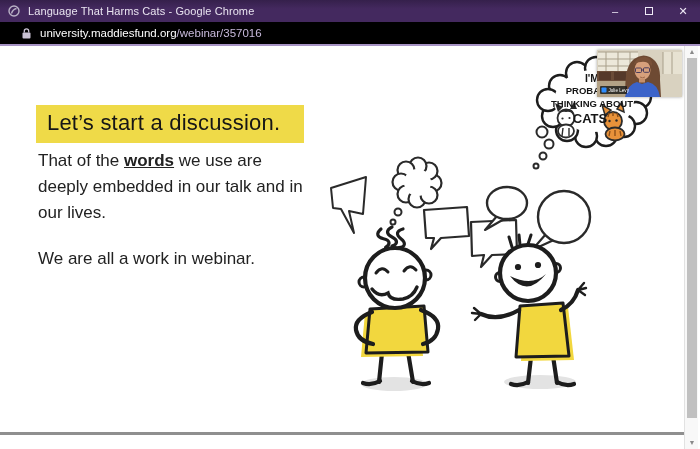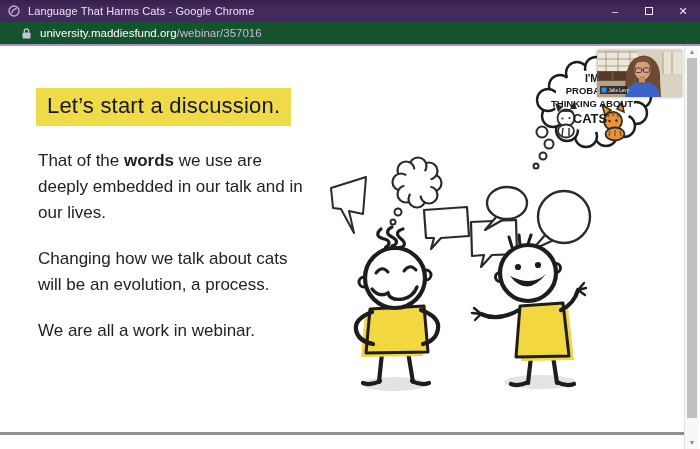--- a/index.html
+++ b/index.html
@@ -15,40 +15,40 @@
   .favicon { width:12px; height:12px; margin-left:8px; flex:0 0 auto; }
   .tb-title { font-size:11px; margin-left:8px; flex:1 1 auto; white-space:nowrap; overflow:hidden; letter-spacing:.1px; }
   .tb-controls { display:flex; height:22px; flex:0 0 auto; }
   .tb-btn { width:34px; height:22px; display:flex; align-items:center; justify-content:center;
             color:#efeaf6; font-size:11px; cursor:default; }
   .tb-btn .sq { width:8px; height:8px; border:1px solid #efeaf6; display:block; }
 
   
   .urlbar {
     position:absolute; left:0; top:22px; width:700px; height:24px;
-    background:#14532d; border-bottom:2px solid #a793c4;
+    background:#000000; border-bottom:2px solid #a793c4;
     display:flex; align-items:center;
   }
   .lock { margin-left:22px; flex:0 0 auto; }
   .url { margin-left:9px; font-size:11.5px; color:#ffffff; white-space:nowrap; }
   .url .path { color:#c7b9da; }
 
   
   .content { position:absolute; left:0; top:46px; width:700px; height:404px; background:#ffffff; }
 
   .slide-title {
-    position:absolute; left:36px; top:42px;
+    position:absolute; left:36px; top:59px;
     background:#efda48; color:#161616;
     font-size:22px; font-weight:500; letter-spacing:.2px;
-    padding:5px 11px 7px 11px; white-space:nowrap;
+    padding:5px 24px 7px 11px; white-space:nowrap;
   }
 
   .slide-text { position:absolute; left:38px; top:102px; color:#222; font-size:17px; line-height:26px; }
   .slide-text p { margin-bottom:20px; }
-  .slide-text b { font-weight:bold; }
+  .slide-text b { font-weight:bold;text-decoration:underline; }
 
   .illustration { position:absolute; left:0; top:0; width:700px; height:403px; }
 
   
   .webcam { position:absolute; left:597px; top:4px; width:85px; height:47px;
             box-shadow:0 0 3px rgba(0,0,0,.35); }
   .webcam svg { display:block; }
 
   
   .scrollbar { position:absolute; right:2px; top:0; width:14px; height:403px;
@@ -230,24 +230,20 @@
 
     <div class="slide-title">Let’s start a discussion.</div>
 
     <div class="slide-text">
       <p>
         <span>That of the </span><b>words</b><span> we use are</span><br>
         <span>deeply embedded in our talk and in</span><br>
         <span>our lives.</span>
       </p>
       <p>
-        <span>Changing how we talk about cats</span><br>
-        <span>will be an evolution, a process.</span>
-      </p>
-      <p>
         <span>We are all a work in webinar.</span>
       </p>
     </div>
 
     <div class="webcam">
       <svg width="85" height="47" viewBox="0 0 85 47">
         <rect x="0" y="0" width="85" height="47" fill="#d9d2c0"></rect>
         <rect x="1" y="2" width="40" height="19" fill="#ece8da"></rect>
         <path d="M1 2 H41 M1 9 H41 M1 16 H41 M9 2 V21 M21 2 V21 M33 2 V21" stroke="#a89f8a" stroke-width="1" fill="none"></path>
         <rect x="0" y="21" width="32" height="10" fill="#6b4c38"></rect>

